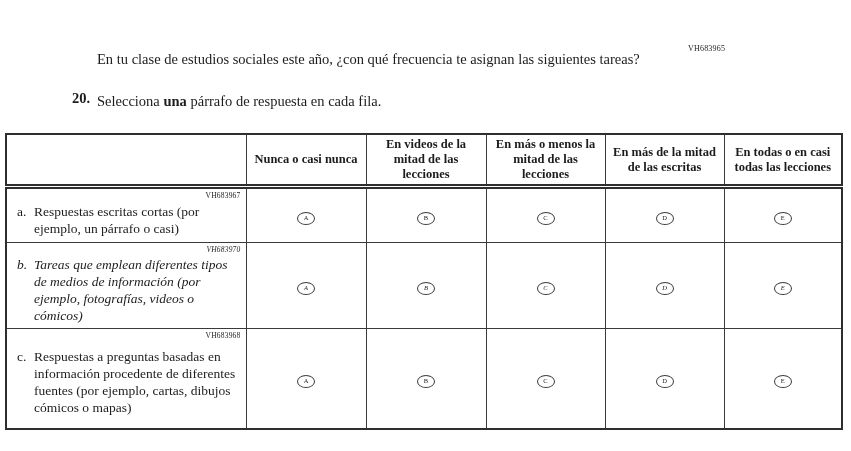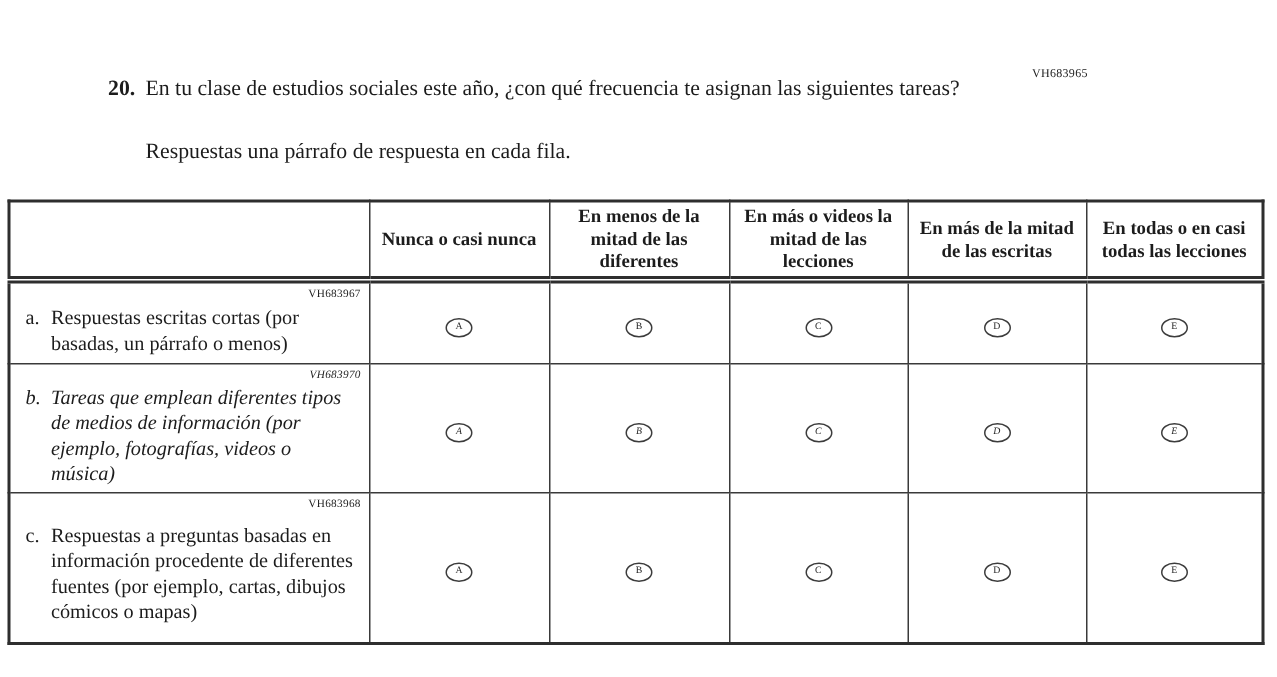--- a/index.html
+++ b/index.html
@@ -9,26 +9,26 @@
   }
   
   .form-code{
     position:absolute;left:688px;top:44px;
     font-size:8px;letter-spacing:.2px;color:#222;
   }
   
   .question{
     position:absolute;left:72px;top:50px;width:600px;display:flex;
   }
-  .q-num{font-weight:bold;font-size:14.5px;line-height:19px;width:25px;flex:none;}
+  .q-num{font-weight:bold;font-size:14.5px;line-height:19px;width:25px;flex:none;margin-top:39px;}
   .q-text{font-size:14.5px;line-height:19px;width:570px;}
   .instruction{
     position:absolute;left:97px;top:92px;font-size:14.5px;line-height:19px;
   }
-  .instruction b{font-weight:normal;}
+  .instruction b{font-weight:bold;}
   
   table.matrix{
     position:absolute;left:5px;top:133px;width:836px;
     border-collapse:collapse;table-layout:fixed;
     border:2px solid #2e2e2e;
   }
   table.matrix th, table.matrix td{
     border:1px solid #3a3a3a;vertical-align:middle;
   }
   table.matrix thead th{
@@ -61,62 +61,62 @@
 
 <div class="page">
 
   <div class="form-code">VH683965</div>
 
   <div class="question">
     <div class="q-num">20.</div>
     <div class="q-text">En tu clase de estudios sociales este año, ¿con qué frecuencia te asignan las siguientes tareas?</div>
   </div>
 
-  <div class="instruction"><span>Respuestas </span><b>una</b><span> párrafo de respuesta en cada fila.</span></div>
+  <div class="instruction"><span>Selecciona </span><b>una</b><span> párrafo de respuesta en cada fila.</span></div>
 
   <table class="matrix">
     <colgroup>
       <col style="width:240px">
         <col style="width:120px">
         <col style="width:120px">
       <col style="width:119px">
         <col style="width:119px">
         <col style="width:118px">
     </colgroup>
     <thead>
       <tr class="hdr">
         <th></th>
         <th>Nunca o casi nunca</th>
-        <th>En menos de la mitad de las diferentes</th>
-        <th>En más o videos la mitad de las lecciones</th>
+        <th>En videos de la mitad de las lecciones</th>
+        <th>En más o menos la mitad de las lecciones</th>
         <th>En más de la mitad de las escritas</th>
         <th>En todas o en casi todas las lecciones</th>
       </tr>
     </thead>
     <tbody>
       <tr class="row-a">
         <td class="stem">
           <span class="item-code">VH683967</span>
           <div class="stem-flex">
             <span class="stem-letter">a.</span>
-            <span class="stem-text">Respuestas escritas cortas (por basadas, un párrafo o menos)</span>
+            <span class="stem-text">Respuestas escritas cortas (por ejemplo, un párrafo o casi)</span>
           </div>
         </td>
         <td class="resp"><span class="bubble">A</span></td>
         <td class="resp"><span class="bubble">B</span></td>
         <td class="resp"><span class="bubble">C</span></td>
         <td class="resp"><span class="bubble">D</span></td>
         <td class="resp"><span class="bubble">E</span></td>
       </tr>
       <tr class="row-b">
         <td class="stem">
           <span class="item-code">VH683970</span>
           <div class="stem-flex">
             <span class="stem-letter">b.</span>
-            <span class="stem-text">Tareas que emplean diferentes tipos de medios de información (por ejemplo, fotografías, videos o música)</span>
+            <span class="stem-text">Tareas que emplean diferentes tipos de medios de información (por ejemplo, fotografías, videos o cómicos)</span>
           </div>
         </td>
         <td class="resp"><span class="bubble">A</span></td>
         <td class="resp"><span class="bubble">B</span></td>
         <td class="resp"><span class="bubble">C</span></td>
         <td class="resp"><span class="bubble">D</span></td>
         <td class="resp"><span class="bubble">E</span></td>
       </tr>
       <tr class="row-c">
         <td class="stem">

